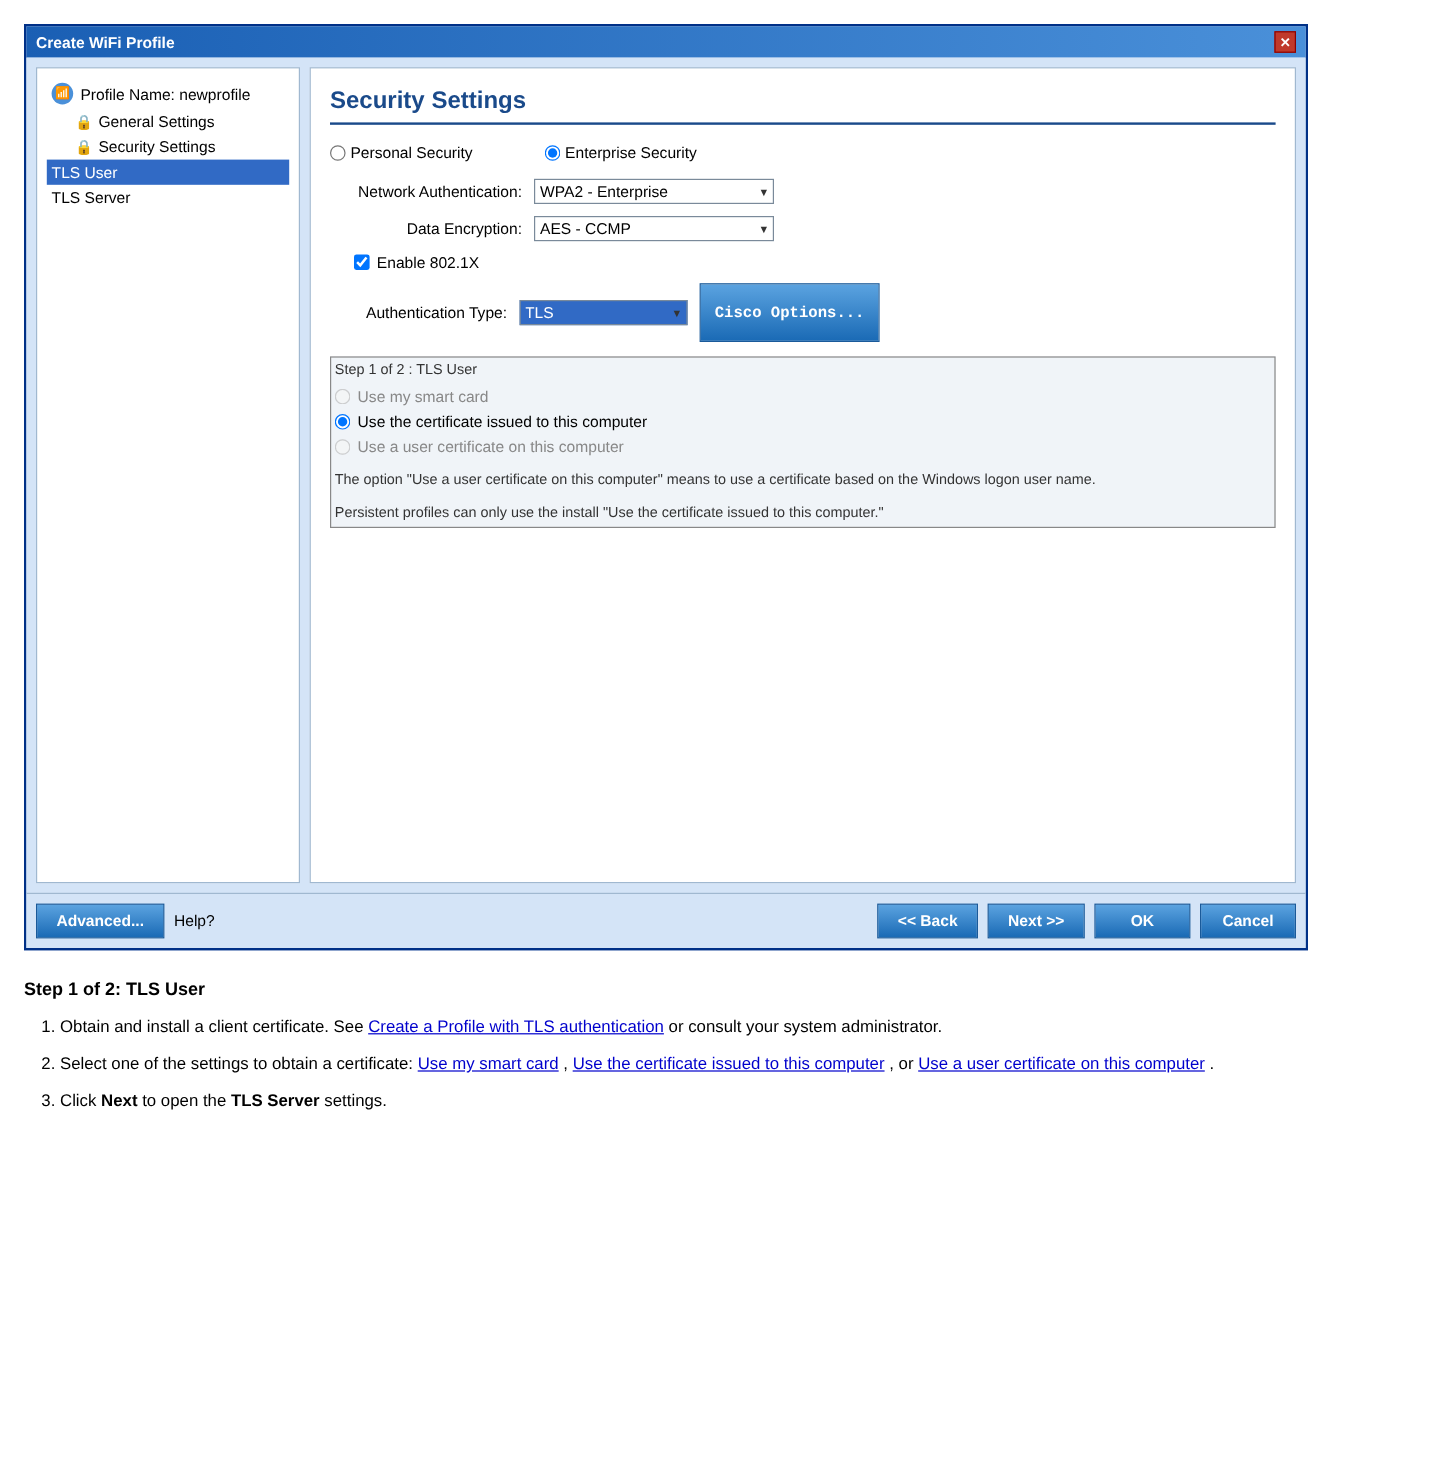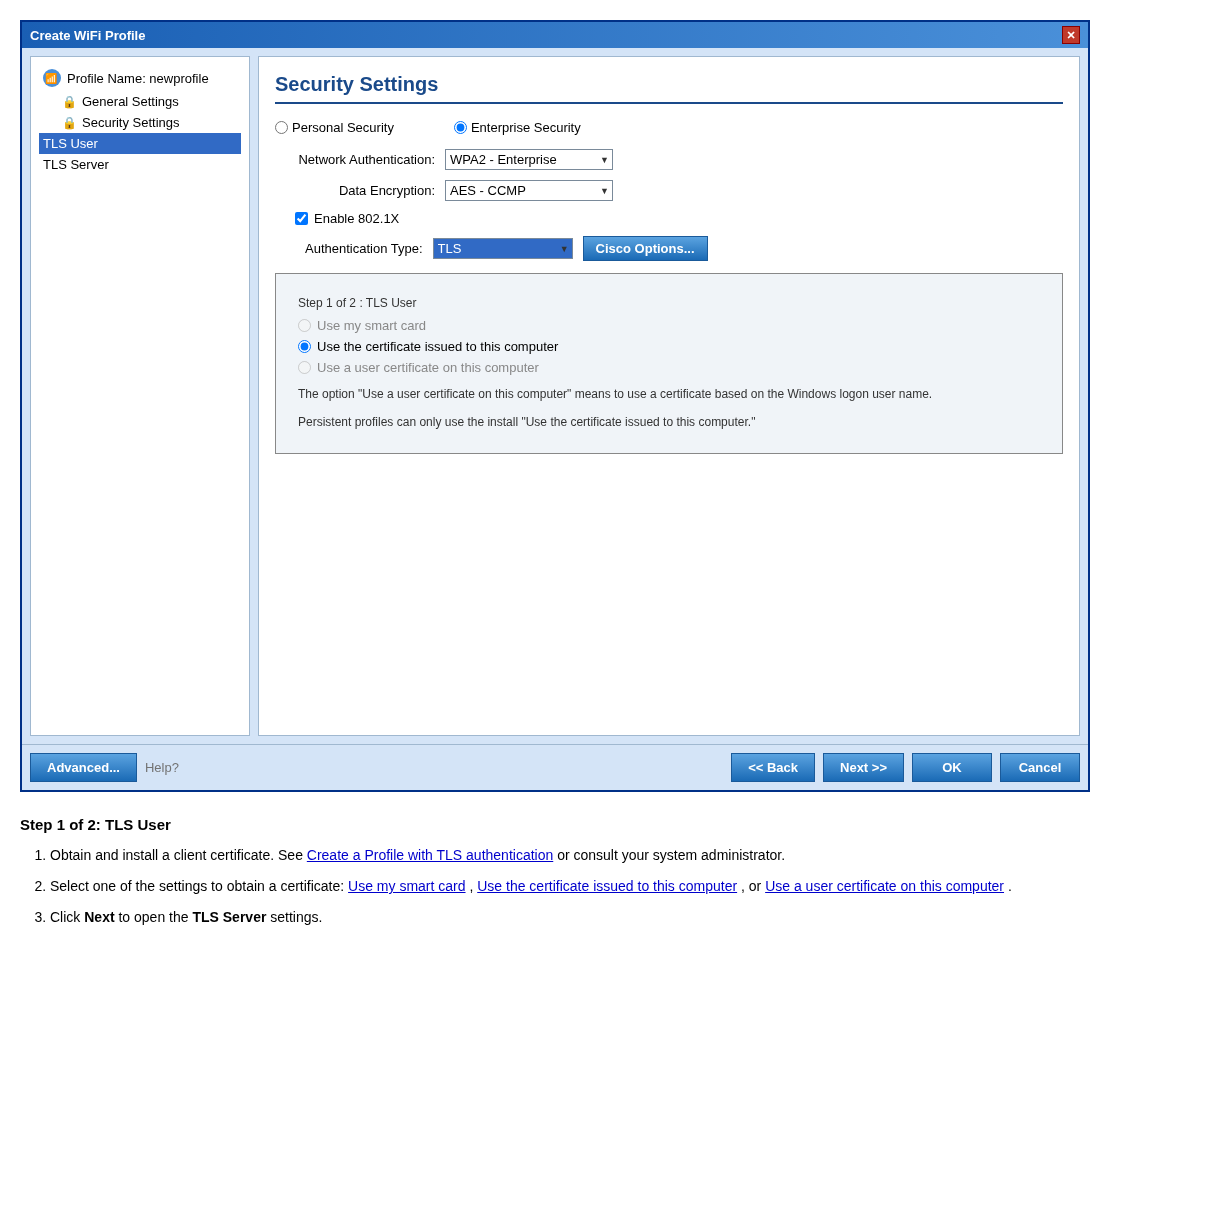--- a/index.html
+++ b/index.html
@@ -134,21 +134,21 @@
       margin-bottom: 10px;
     }
 
     .form-label {
       width: 160px;
       text-align: right;
       font-size: 13px;
     }
 
     .form-select {
-      width: 168px;
+      width: 200px;
       padding: 2px 4px;
       border: 1px solid #7a8a9a;
       background: #fff;
       font-size: 13px;
       appearance: none;
       -webkit-appearance: none;
       cursor: pointer;
       position: relative;
     }
 
@@ -185,29 +185,30 @@
       align-items: center;
       gap: 10px;
       margin-bottom: 12px;
       padding-left: 30px;
     }
 
     .cisco-btn {
       background: linear-gradient(to bottom, #5ba3e0, #1a6ab5);
       color: #fff;
       border: 1px solid #1a5a9a;
-      padding: 4px 12px;
-      font-size: 13px;
-      cursor: pointer;
-      font-weight: bold;
+      padding: 16px 12px;
+      font-size: 13px;
+      cursor: pointer;
+      font-weight: bold;
+      font-family: Liberation Mono, monospace;
     }
 
     .step-group {
       border: 1px solid #888;
-      padding: 22px;
+      padding: 3px;
       margin-top: 4px;
       background: #f0f4f8;
     }
 
     .step-group-title {
       font-size: 12px;
       color: #333;
       margin-bottom: 8px;
     }
 
@@ -259,21 +260,21 @@
       padding: 6px 16px;
       font-size: 13px;
       cursor: pointer;
       font-weight: bold;
       min-width: 80px;
     }
 
     .btn-help {
       background: none;
       border: none;
-      color: #737373;
+      color: #000000;
       font-size: 13px;
       cursor: pointer;
       padding: 0;
       text-align: center;
     }
 
     
     .below-content {
       margin-top: 4px;
       font-size: 14px;

